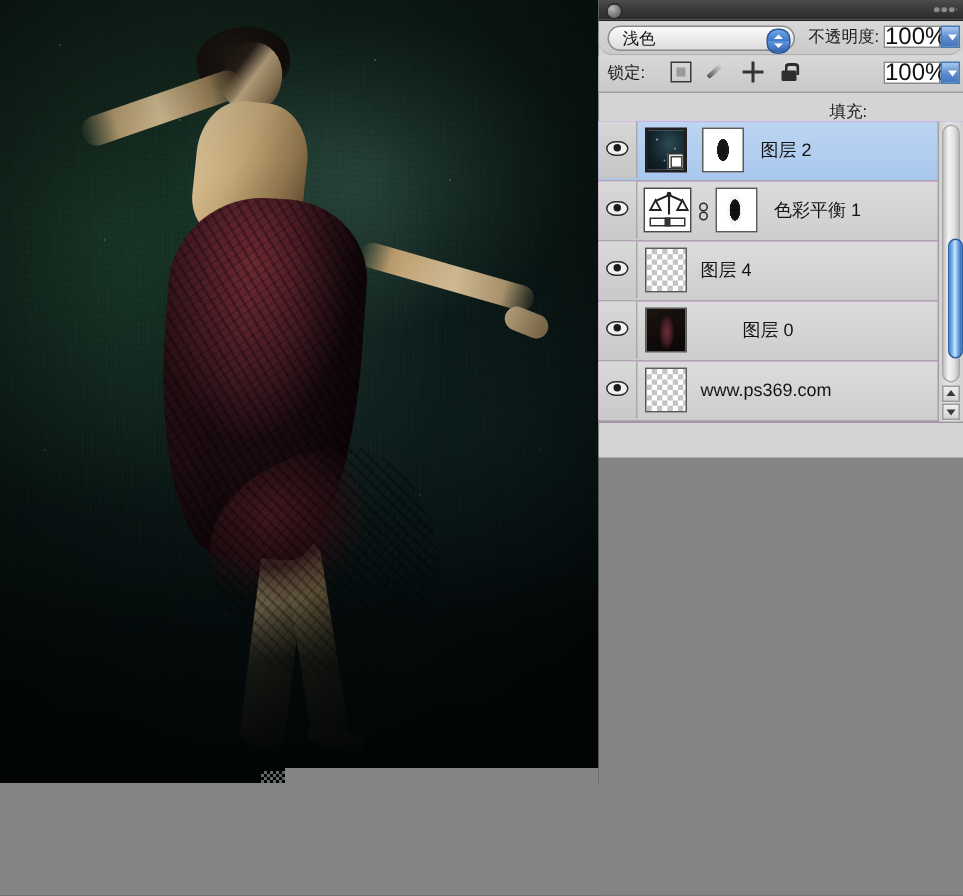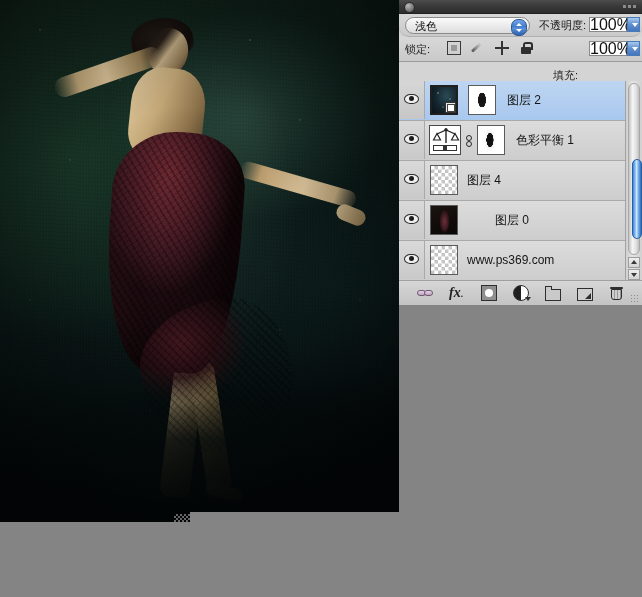--- a/index.html
+++ b/index.html
@@ -668,29 +668,15 @@
     </div>
 
     <div class="vscroll">
       <div class="vtrack">
         <div class="vthumb"></div>
       </div>
       <div class="vbtn up"></div>
       <div class="vbtn down"></div>
     </div>
 
-    <div class="panel-toolbar">
-      <div class="tb-icons">
-        <div class="ti ti-link"></div>
-        <div class="ti ti-fx"><span>fx</span><span class="dot">.</span></div>
-        <div class="ti ti-mask"></div>
-        <div class="ti ti-adj">
-            <span class="cdot"></span>
-          </div>
-        <div class="ti ti-group"></div>
-        <div class="ti ti-new"></div>
-        <div class="ti ti-trash"></div>
-      </div>
-      <div class="tb-grip2"></div>
-    </div>
 
   </div>
 </div>
 
 </body></html>

